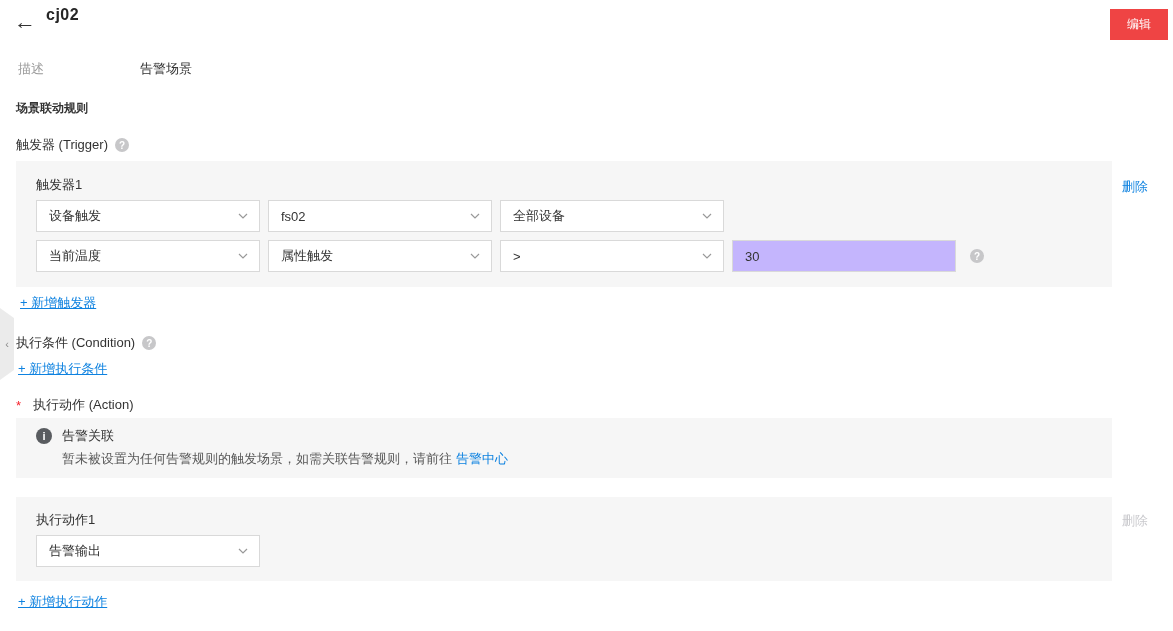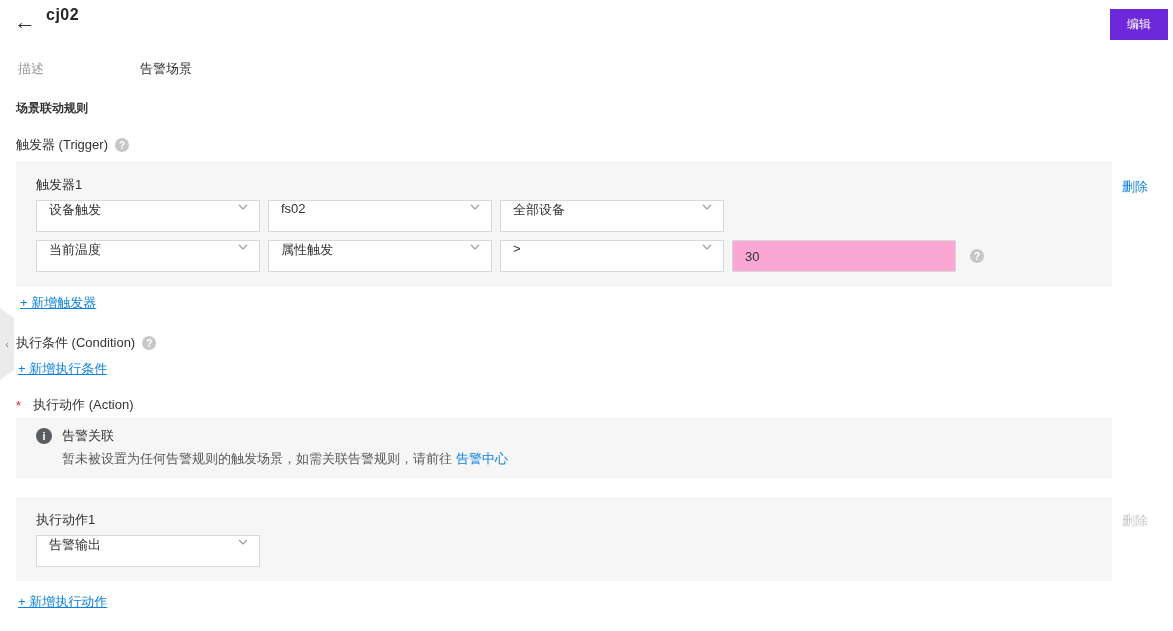--- a/index.html
+++ b/index.html
@@ -25,21 +25,21 @@
     cursor: pointer; line-height: 24px;
   }
   .page-title {
     left: 46px; top: 6px;
     font-size: 16px; font-weight: bold; color: #262626;
     letter-spacing: 0.5px;
   }
   .edit-button {
     left: 1110px; top: 9px;
     width: 58px; height: 31px;
-    background: #6d28d9; color: #fff;
+    background: #ef4444; color: #fff;
     font-size: 12px; border: none;
     display: flex; align-items: center; justify-content: center;
     cursor: pointer;
   }
 
   
   .desc-label { left: 18px; top: 60px; color: #999; }
   .desc-value { left: 140px; top: 60px; color: #333; }
 
   
@@ -68,30 +68,30 @@
   .action-card  { top: 497px; height: 84px;  padding: 14px 20px 16px 20px; }
   .card-title { color: #333; line-height: 18px; }
 
   .select-row { display: flex; gap: 8px; align-items: center; }
   .row-1 { margin-top: 6px; }
   .row-2 { margin-top: 8px; }
 
   .select {
     width: 224px; height: 32px;
     background: #fff; border: 1px solid #d9d9d9;
-    display: flex; justify-content: space-between;
+    display: flex; align-items: center; justify-content: space-between;
     padding: 0 10px 0 12px;
     cursor: pointer; color: #333;
   }
   .select .sel-text { white-space: nowrap; overflow: hidden; }
   .chevron-down { display: inline-flex; flex: 0 0 auto; }
 
   .text-input {
     width: 224px; height: 32px;
-    background: #f9a8d4; border: 1px solid #d9d9d9;
+    background: #c4b5fd; border: 1px solid #d9d9d9;
     padding: 0 12px; font-size: 13px; color: #333;
     font-family: "Liberation Sans", "DejaVu Sans", sans-serif;
     outline: none;
   }
   .input-help { margin-left: 6px; }
 
   
   .link { color: #0e82e0; cursor: pointer; }
   .add-link { line-height: 15px; text-decoration: underline; }
   .add-trigger-link { left: 20px; top: 295px; }

